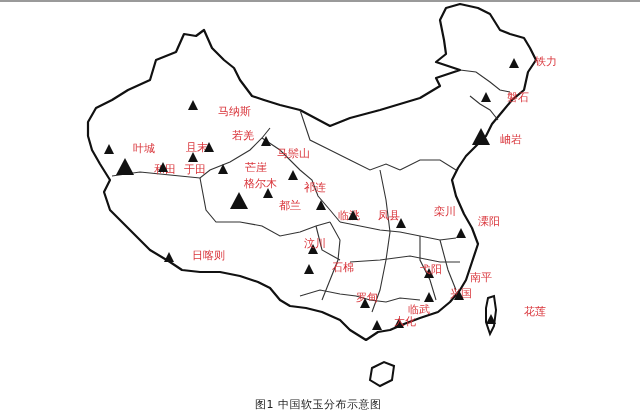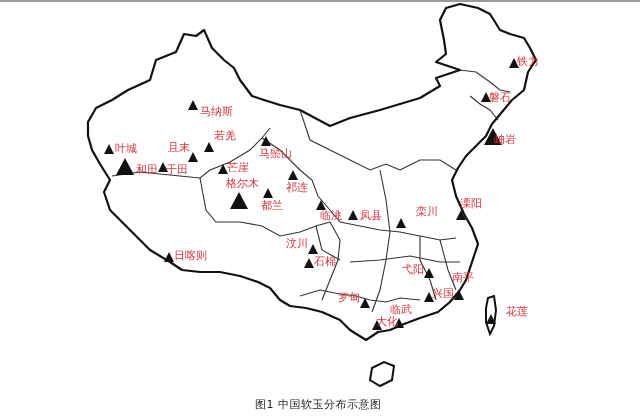--- a/index.html
+++ b/index.html
@@ -2,21 +2,21 @@
 <html><head>
 <meta charset="utf-8">
 <style>
   html, body { margin:0; padding:0; background:#ffffff; }
   body { width:640px; height:418px; position:relative; overflow:hidden; font-family:"DejaVu Sans", sans-serif; }
   .topline { position:absolute; left:0; top:0; width:640px; height:2px; background:#9a9a9a; }
   svg.map { position:absolute; left:0; top:0; }
   .site { position:absolute; display:flex; align-items:flex-end; }
   .tri { width:0; height:0; border-left:5px solid transparent; border-right:5px solid transparent; border-bottom:10px solid #111; }
   .tri.big { border-left:9px solid transparent; border-right:9px solid transparent; border-bottom:17px solid #111; }
-  .lbl { font-family:"DejaVu Serif", serif; font-size:11px; color:#d9343a; line-height:12px; white-space:nowrap; position:absolute; }
+  .lbl { font-family:"DejaVu Serif", serif; font-size:11px; color:#d9343a; line-height:12px; white-space:nowrap; position:absolute;padding-left:18px; }
   .caption { position:absolute; left:255px; top:397px; font-size:11px; color:#222; font-family:"DejaVu Sans", sans-serif; letter-spacing:0.5px; }
 </style>
 </head>
 <body>
 
 <div class="topline"></div>
 
 <svg class="map" width="640" height="418" viewBox="0 0 640 418">
 
   <path fill="none" stroke="#111" stroke-width="2.2" stroke-linejoin="round" d="M88,122 L96,108 L112,100 L128,90 L150,80 L156,60 L176,52 L184,34 L196,36 L204,30 L212,48 L224,60 L234,68 L240,80 L252,96 L264,100 L280,105 L300,110 L315,118 L330,126 L350,118 L380,110 L400,104 L420,98 L440,86 L436,78 L460,70 L436,62 L446,54 L444,40 L440,20 L446,8 L460,4 L478,8 L490,14 L500,30 L510,34 L524,38 L530,48 L536,60 L528,72 L524,90 L512,100 L502,112 L492,124 L486,136 L474,148 L466,156 L458,168 L452,180 L456,196 L464,214 L472,228 L478,244 L472,262 L466,280 L460,290 L450,302 L438,312 L420,318 L404,324 L390,330 L378,332 L366,340 L350,330 L340,320 L322,312 L306,308 L290,306 L280,300 L270,288 L258,282 L240,276 L220,272 L200,272 L182,270 L170,262 L150,250 L130,230 L110,210 L104,192 L110,180 L100,164 L92,150 L88,136 Z"></path>
@@ -93,29 +93,29 @@
     <span class="lbl" style="left:4px;top:10px">临洮</span>
   </div>
 <div class="site" style="left:348px;top:210px">
     <div class="tri"></div>
     <span class="lbl" style="left:12px;top:0px">凤县</span>
   </div>
 <div class="site" style="left:396px;top:218px">
     <div class="tri"></div>
     <span class="lbl" style="left:20px;top:-12px">栾川</span>
   </div>
-<div class="site" style="left:456px;top:210px">
+<div class="site" style="left:456px;top:228px">
     <div class="tri"></div>
     <span class="lbl" style="left:4px;top:-12px">溧阳</span>
   </div>
 <div class="site" style="left:308px;top:244px">
     <div class="tri"></div>
     <span class="lbl" style="left:-22px;top:-6px">汶川</span>
   </div>
-<div class="site" style="left:304px;top:258px">
+<div class="site" style="left:304px;top:264px">
     <div class="tri"></div>
     <span class="lbl" style="left:10px;top:-2px">石棉</span>
   </div>
 <div class="site" style="left:164px;top:252px">
     <div class="tri"></div>
     <span class="lbl" style="left:10px;top:-2px">日喀则</span>
   </div>
 <div class="site" style="left:360px;top:298px">
     <div class="tri"></div>
     <span class="lbl" style="left:-22px;top:-6px">罗甸</span>
@@ -145,18 +145,18 @@
     <span class="lbl" style="left:20px;top:-8px">花莲</span>
   </div>
 <div class="site" style="left:509px;top:58px">
     <div class="tri"></div>
     <span class="lbl" style="left:8px;top:-2px">铁力</span>
   </div>
 <div class="site" style="left:481px;top:92px">
     <div class="tri"></div>
     <span class="lbl" style="left:8px;top:0px">磐石</span>
   </div>
-<div class="site" style="left:484px;top:128px">
+<div class="site" style="left:472px;top:128px">
     <div class="tri big"></div>
     <span class="lbl" style="left:10px;top:6px">岫岩</span>
   </div>
 
 <div class="caption">图1 中国软玉分布示意图</div>
 
 </body></html>

